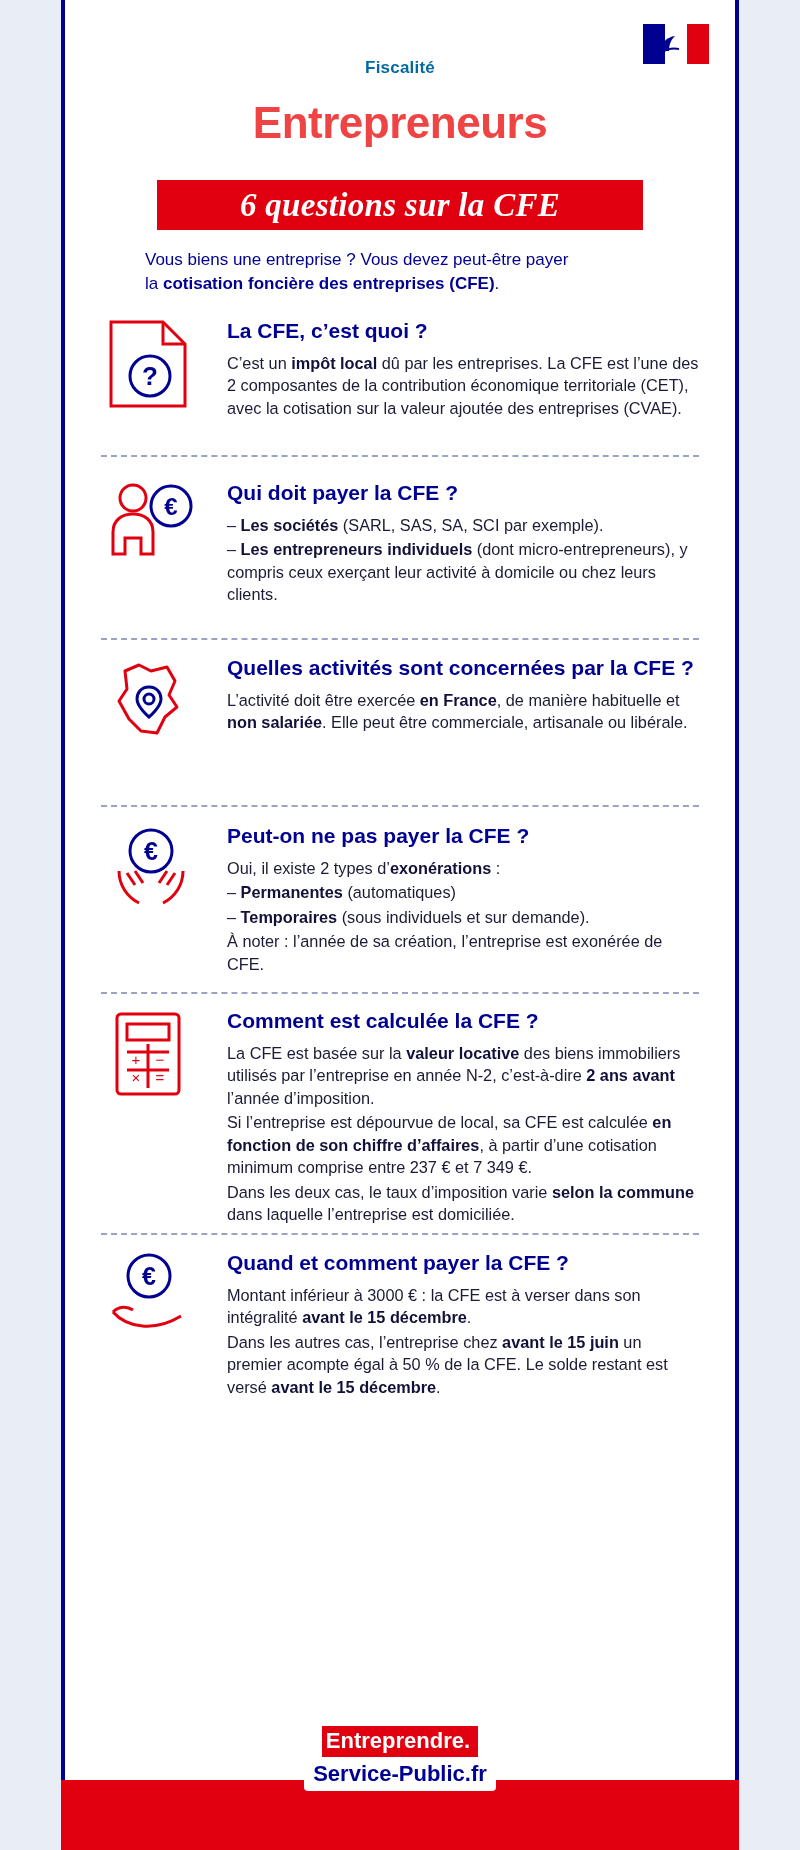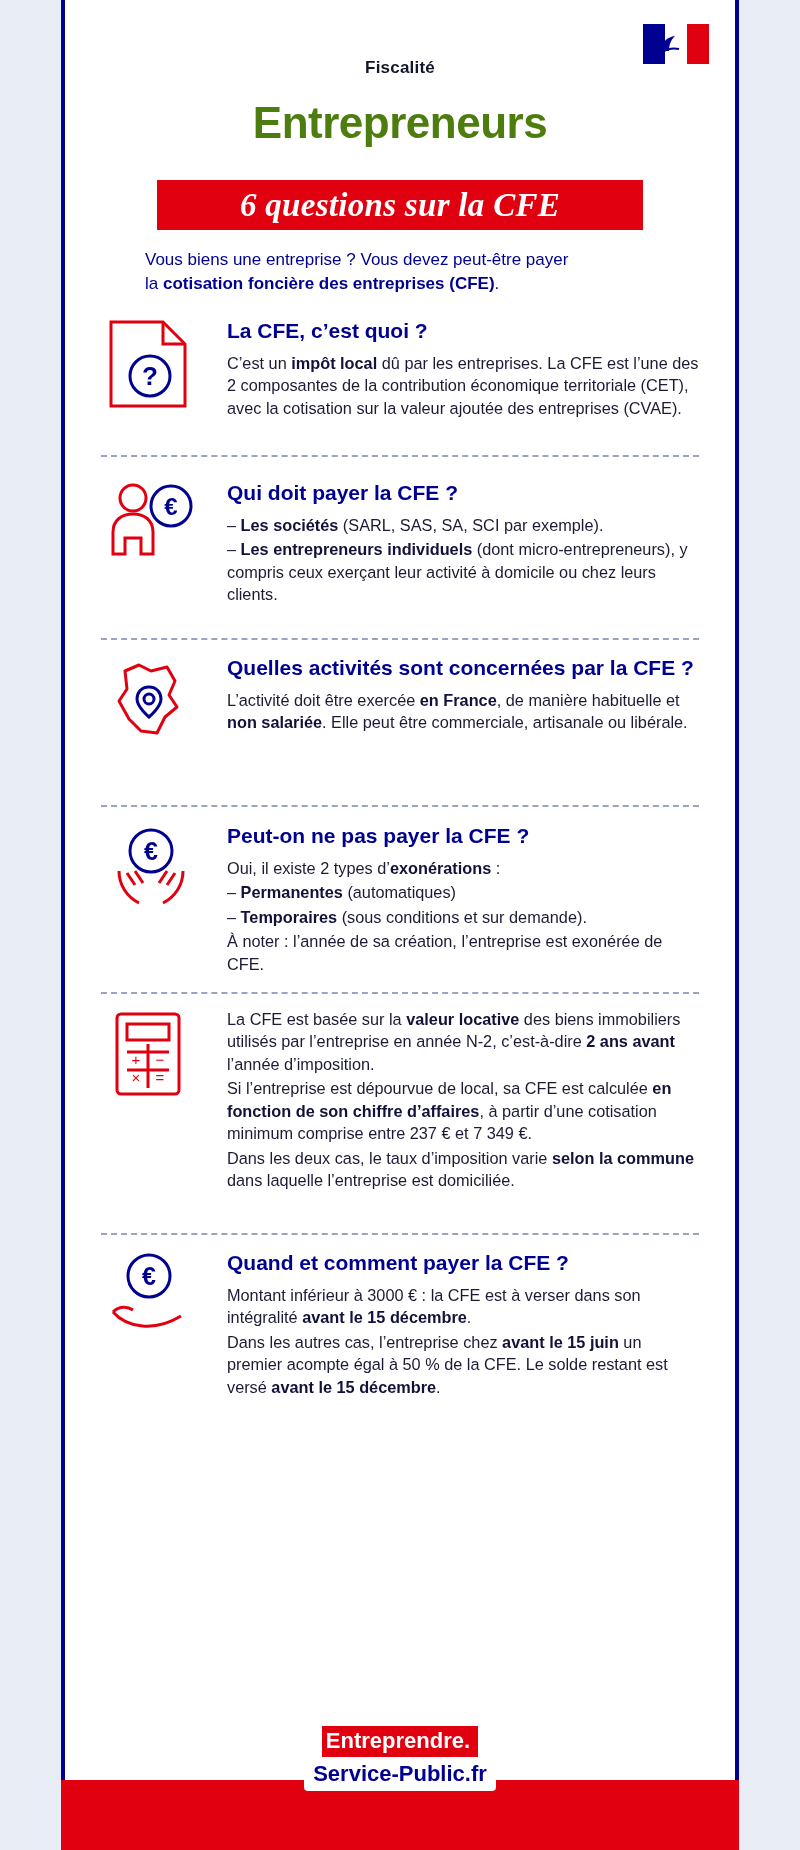--- a/index.html
+++ b/index.html
@@ -32,25 +32,25 @@
   .flag .b{width:22px;background:#000091;}
   .flag .w{width:22px;background:#ffffff;position:relative;}
   .flag .r{width:22px;background:#e1000f;}
   .flag .marianne{
     position:absolute;left:-10px;top:7px;width:30px;height:26px;
     color:#000091;font-size:22px;line-height:26px;text-align:center;
   }
 
   .kicker{
     position:absolute;top:58px;left:0;right:0;text-align:center;
-    color:#0f172a;font-weight:bold;font-size:17px;letter-spacing:.2px;
+    color:#0369a1;font-weight:bold;font-size:17px;letter-spacing:.2px;
   }
   .maintitle{
     position:absolute;top:98px;left:0;right:0;text-align:center;
-    color:#4d7c0f;font-weight:bold;font-size:44px;letter-spacing:-.5px;
+    color:#ef4444;font-weight:bold;font-size:44px;letter-spacing:-.5px;
   }
   .redbanner{
     position:absolute;top:180px;left:96px;width:486px;height:50px;
     background:#e1000f;display:flex;align-items:center;justify-content:center;
   }
   .redbanner span{
     color:#ffffff;font-family:"Liberation Serif", serif;font-style:italic;
     font-weight:bold;font-size:33px;letter-spacing:.3px;
   }
 
@@ -197,21 +197,21 @@
         <path d="M14 48 C14 62, 22 74, 34 80" fill="none" stroke="#e1000f" stroke-width="3"></path>
         <path d="M78 48 C78 62, 70 74, 58 80" fill="none" stroke="#e1000f" stroke-width="3"></path>
         <path d="M22 50 L30 62 M30 48 L38 60 M70 50 L62 62 M62 48 L54 60" stroke="#e1000f" stroke-width="3" fill="none"></path>
       </svg>
     </div>
     <div class="sec-body">
       <div class="sec-title">Peut-on ne pas payer la CFE ?</div>
       <div class="sec-text">
           <p><span>Oui, il existe 2 types d’</span><b>exonérations</b><span> :</span></p>
           <p><span>– </span><b>Permanentes</b><span> (automatiques)</span></p>
-          <p><span>– </span><b>Temporaires</b><span> (sous conditions et sur demande).</span></p>
+          <p><span>– </span><b>Temporaires</b><span> (sous individuels et sur demande).</span></p>
           <p><span>À noter : l’année de sa création, l’entreprise est exonérée de CFE.</span></p>
         </div>
     </div>
   </div>
   <div class="divider" style="top:992px;"></div>
 
   <div class="section" style="top:1008px;">
     <div class="icon-wrap">
       <svg width="92" height="92" viewBox="0 0 92 92">
         <rect x="12" y="6" width="62" height="80" rx="4" fill="none" stroke="#e1000f" stroke-width="3"></rect>
@@ -219,20 +219,21 @@
         <line x1="22" y1="44" x2="64" y2="44" stroke="#e1000f" stroke-width="3"></line>
         <line x1="22" y1="62" x2="64" y2="62" stroke="#e1000f" stroke-width="3"></line>
         <line x1="43" y1="36" x2="43" y2="80" stroke="#e1000f" stroke-width="3"></line>
         <text x="31" y="57" font-size="15" fill="#e1000f" text-anchor="middle" font-family="Liberation Sans, sans-serif">+</text>
         <text x="55" y="57" font-size="15" fill="#e1000f" text-anchor="middle" font-family="Liberation Sans, sans-serif">−</text>
         <text x="31" y="75" font-size="15" fill="#e1000f" text-anchor="middle" font-family="Liberation Sans, sans-serif">×</text>
         <text x="55" y="75" font-size="15" fill="#e1000f" text-anchor="middle" font-family="Liberation Sans, sans-serif">=</text>
       </svg>
     </div>
     <div class="sec-body">
+      <div class="sec-title">Comment est calculée la CFE ?</div>
       <div class="sec-text">
           <p><span>La CFE est basée sur la </span><b>valeur locative</b><span> des biens immobiliers utilisés par l’entreprise en année N-2, c’est-à-dire </span><b>2 ans avant</b><span> l’année d’imposition.</span></p>
           <p><span>Si l’entreprise est dépourvue de local, sa CFE est calculée </span><b>en fonction de son chiffre d’affaires</b><span>, à partir d’une cotisation minimum comprise entre 237 € et 7 349 €.</span></p>
           <p><span>Dans les deux cas, le taux d’imposition varie </span><b>selon la commune</b><span> dans laquelle l’entreprise est domiciliée.</span></p>
         </div>
     </div>
   </div>
   <div class="divider" style="top:1233px;"></div>
 
   <div class="section" style="top:1250px;">

